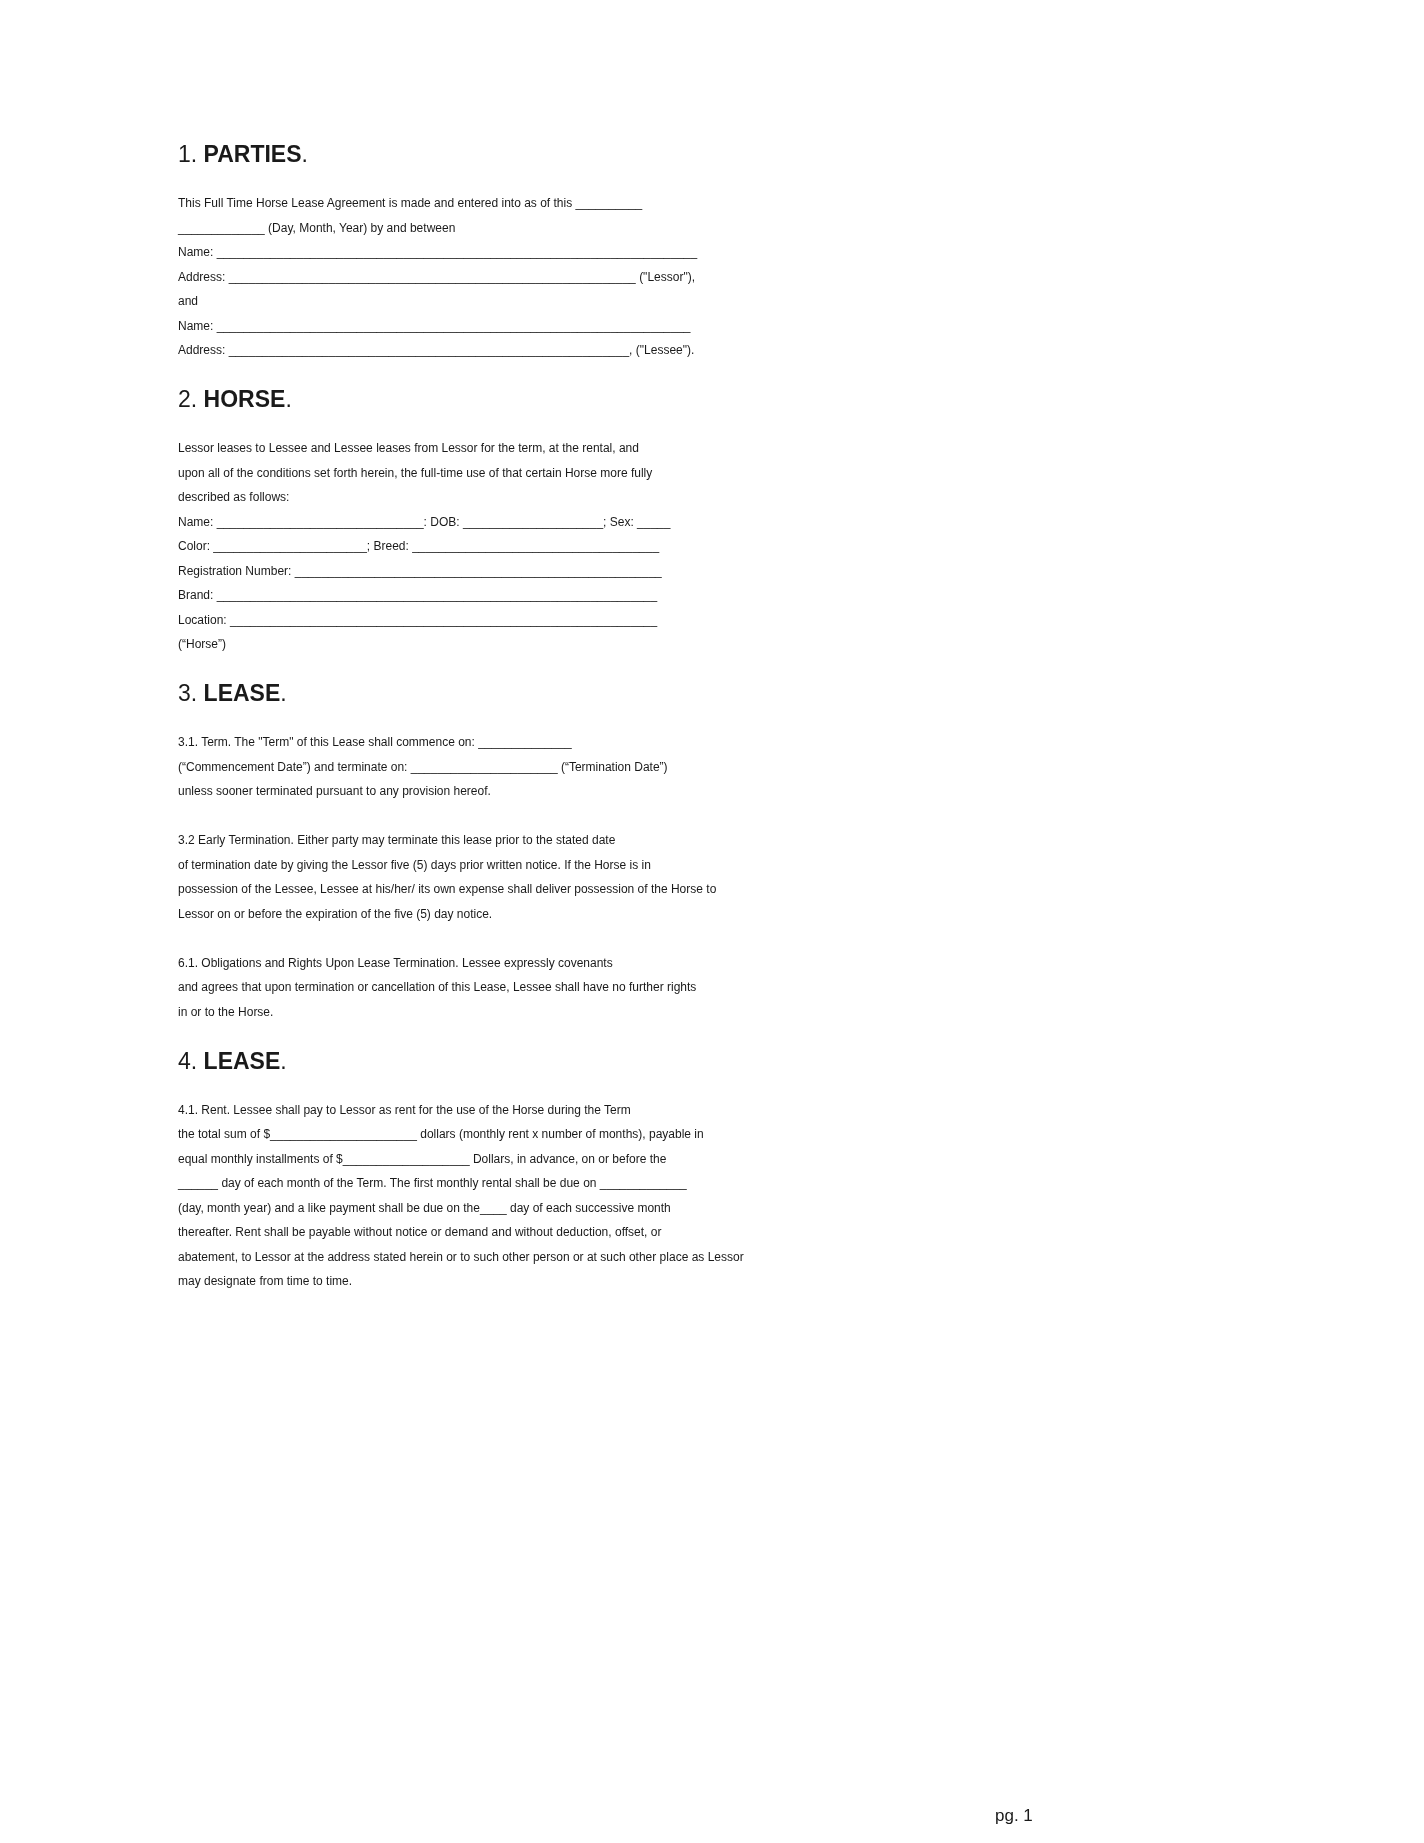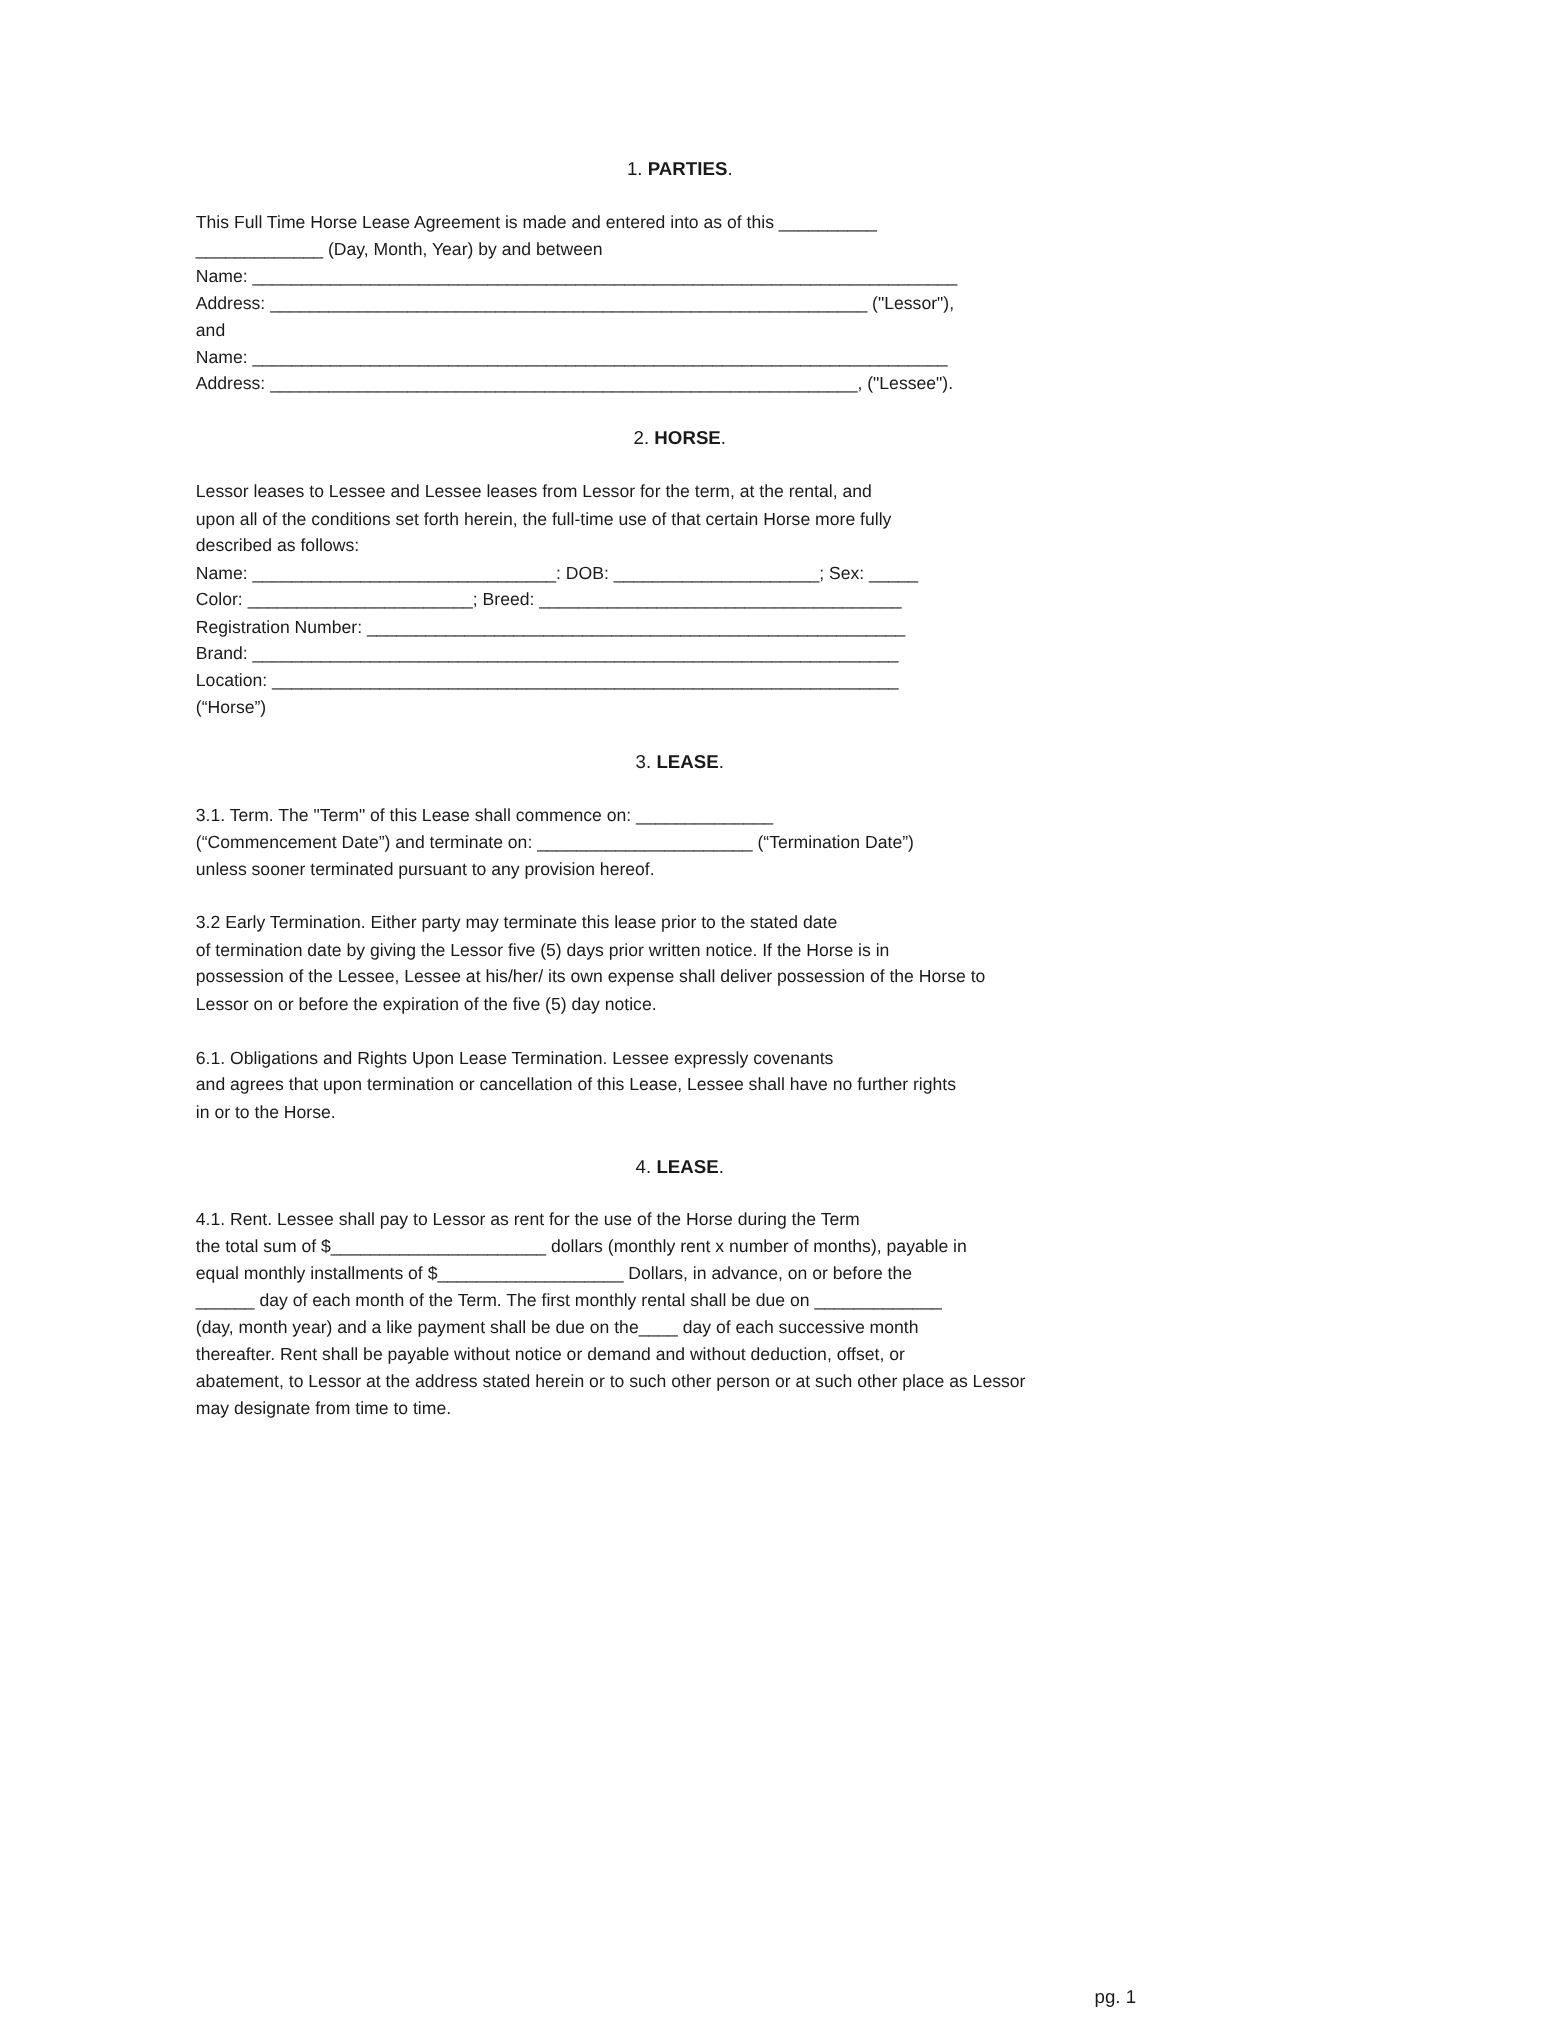--- a/index.html
+++ b/index.html
@@ -27,31 +27,30 @@
     width: 860px;
     margin: 0 0 25px 0;
     font-size: 19px;
     line-height: 24px;
     font-weight: 700;
     text-align: center;
     letter-spacing: 0.2px;
   }
   .section-heading {
     margin: 0 0 24.5px 0;
-    font-size: 17px;
+    font-size: 23px;
     line-height: 24.5px;
     font-weight: 400;
-    text-align: center;
   }
   .section-heading .hl {
     font-weight: 700;
   }
   .para {
     margin: 0 0 24.5px 0;
-    font-size: 16px;
+    font-size: 12px;
     line-height: 24.5px;
     white-space: pre;
   }
   .page-number {
     position: absolute;
     left: 995px;
     top: 1788px;
     font-size: 17px;
     line-height: 24px;
     margin-top: 16px;

